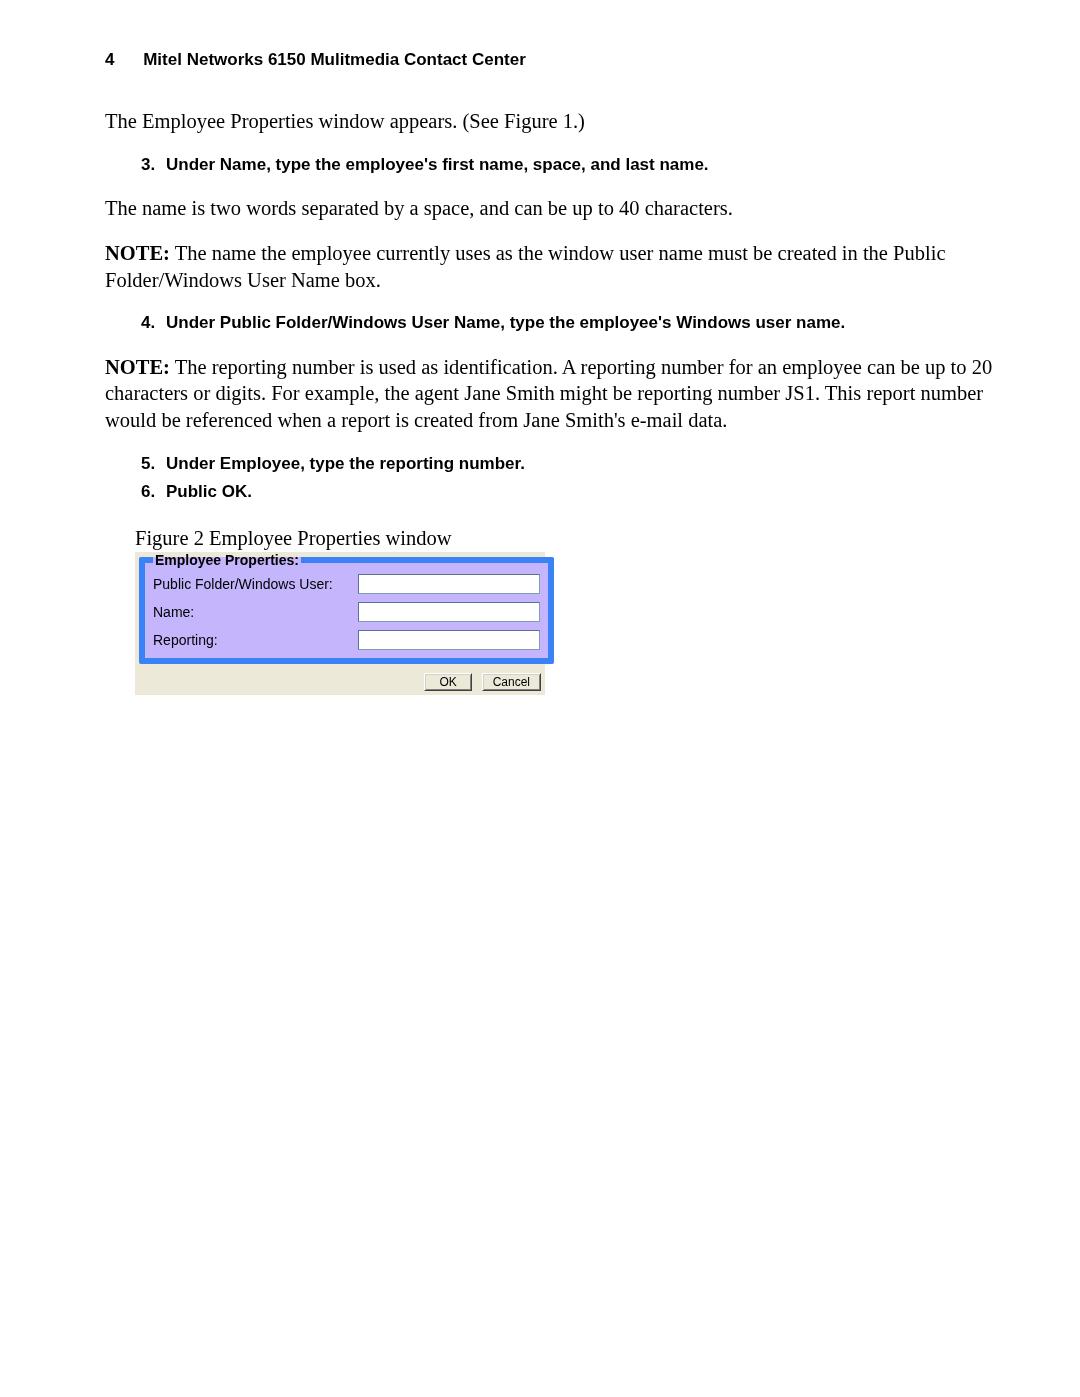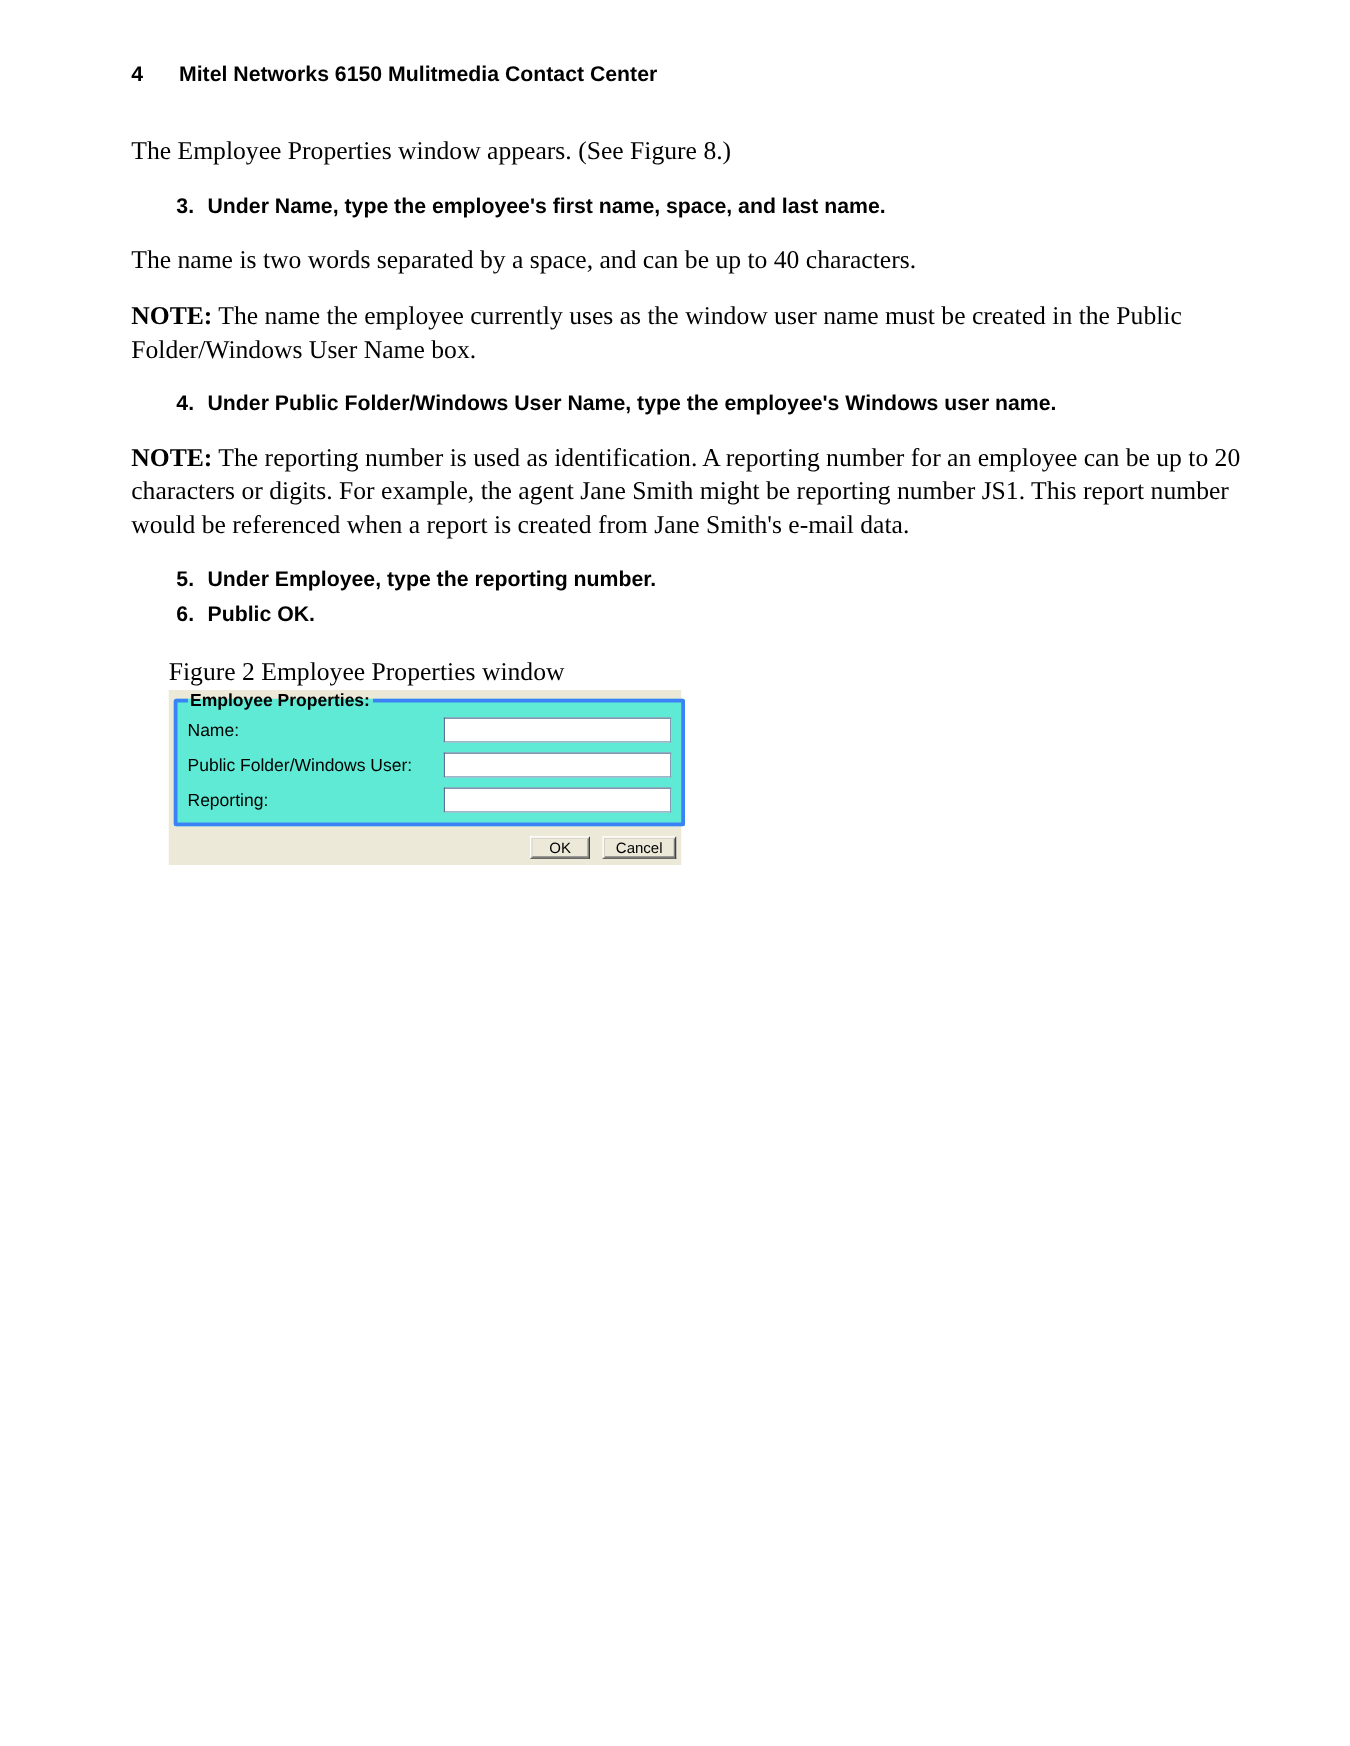--- a/index.html
+++ b/index.html
@@ -54,25 +54,25 @@
 
   
   .dialog-wrap {
     margin-left: 30px;
     width: 402px;
     font-family: Tahoma, Arial, sans-serif;
     background: #ece9d8;
     padding: 0 4px 4px 4px;
   }
   fieldset.emp-props {
-    border: 3px solid #3b82f6;
+    border: 6px solid #3b82f6;
     border-radius: 2px;
     margin: 0;
     padding: 6px 8px 8px 8px;
-    background: #5eead4;
+    background: #c4b5fd;
   }
   fieldset.emp-props legend {
     font-family: Tahoma, Arial, sans-serif;
     font-weight: bold;
     font-size: 14px;
     padding: 0 2px;
     color: #000;
   }
   .form-row {
     display: flex;
@@ -120,21 +120,21 @@
 </head>
 <body>
 
 <div class="page">
 
   <div class="header">
     <span class="pagenum">4</span>
     <span>Mitel Networks 6150 Mulitmedia Contact Center</span>
   </div>
 
-  <p class="body-p">The Employee Properties window appears. (See Figure 8.)</p>
+  <p class="body-p">The Employee Properties window appears. (See Figure 1.)</p>
 
   <ol class="steps" start="3">
     <li>
       <span>Under </span><b>Name</b><span>, type the employee's first name, space, and last name.</span>
     </li>
   </ol>
 
   <p class="body-p">The name is two words separated by a space, and can be up to 40 characters.</p>
 
   <p class="body-p">
@@ -160,26 +160,26 @@
     </li>
   </ol>
 
   <div class="figure-caption">Figure 2   Employee Properties window</div>
 
   <div class="dialog-wrap">
     <fieldset class="emp-props">
       <legend>Employee Properties:</legend>
 
       <div class="form-row">
-        <div class="form-label">Name:</div>
+        <div class="form-label">Public Folder/Windows User:</div>
         <input class="form-input" type="text" value="" style="">
       </div>
 
       <div class="form-row">
-        <div class="form-label">Public Folder/Windows User:</div>
+        <div class="form-label">Name:</div>
         <input class="form-input" type="text" value="" style="">
       </div>
 
       <div class="form-row">
         <div class="form-label">Reporting:</div>
         <input class="form-input" type="text" value="" style="">
       </div>
     </fieldset>
 
     <div class="dialog-buttons">

